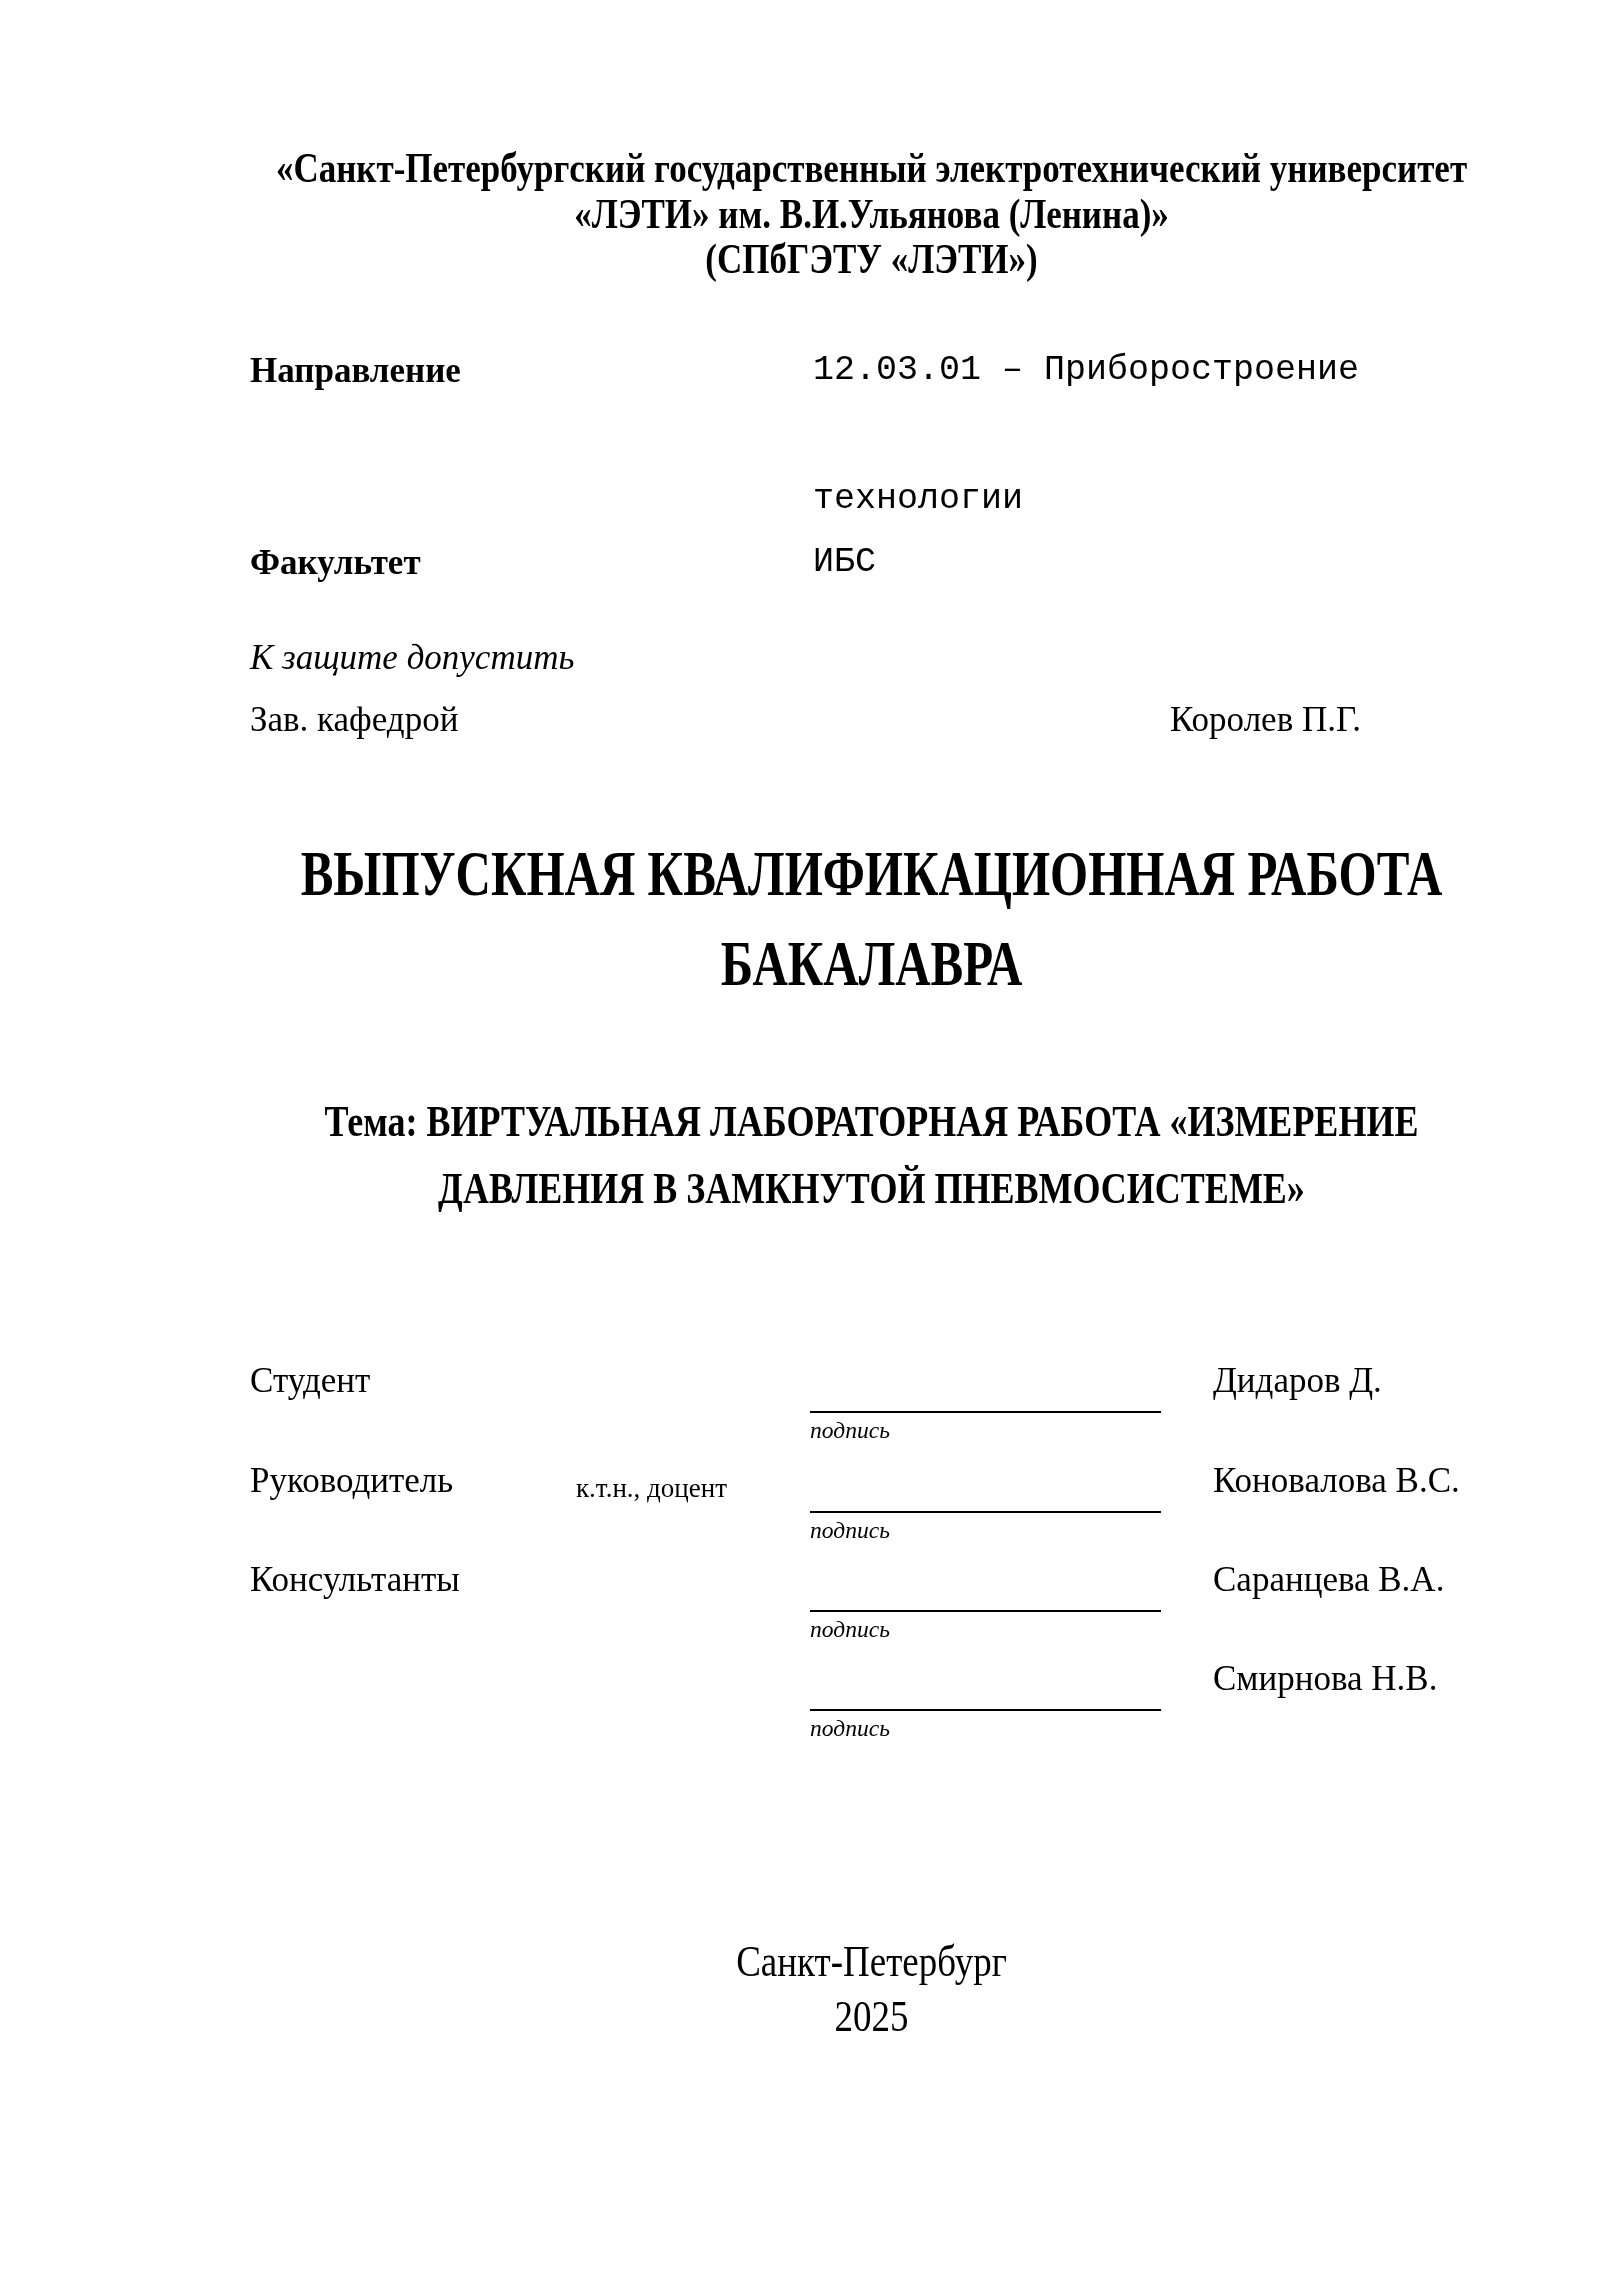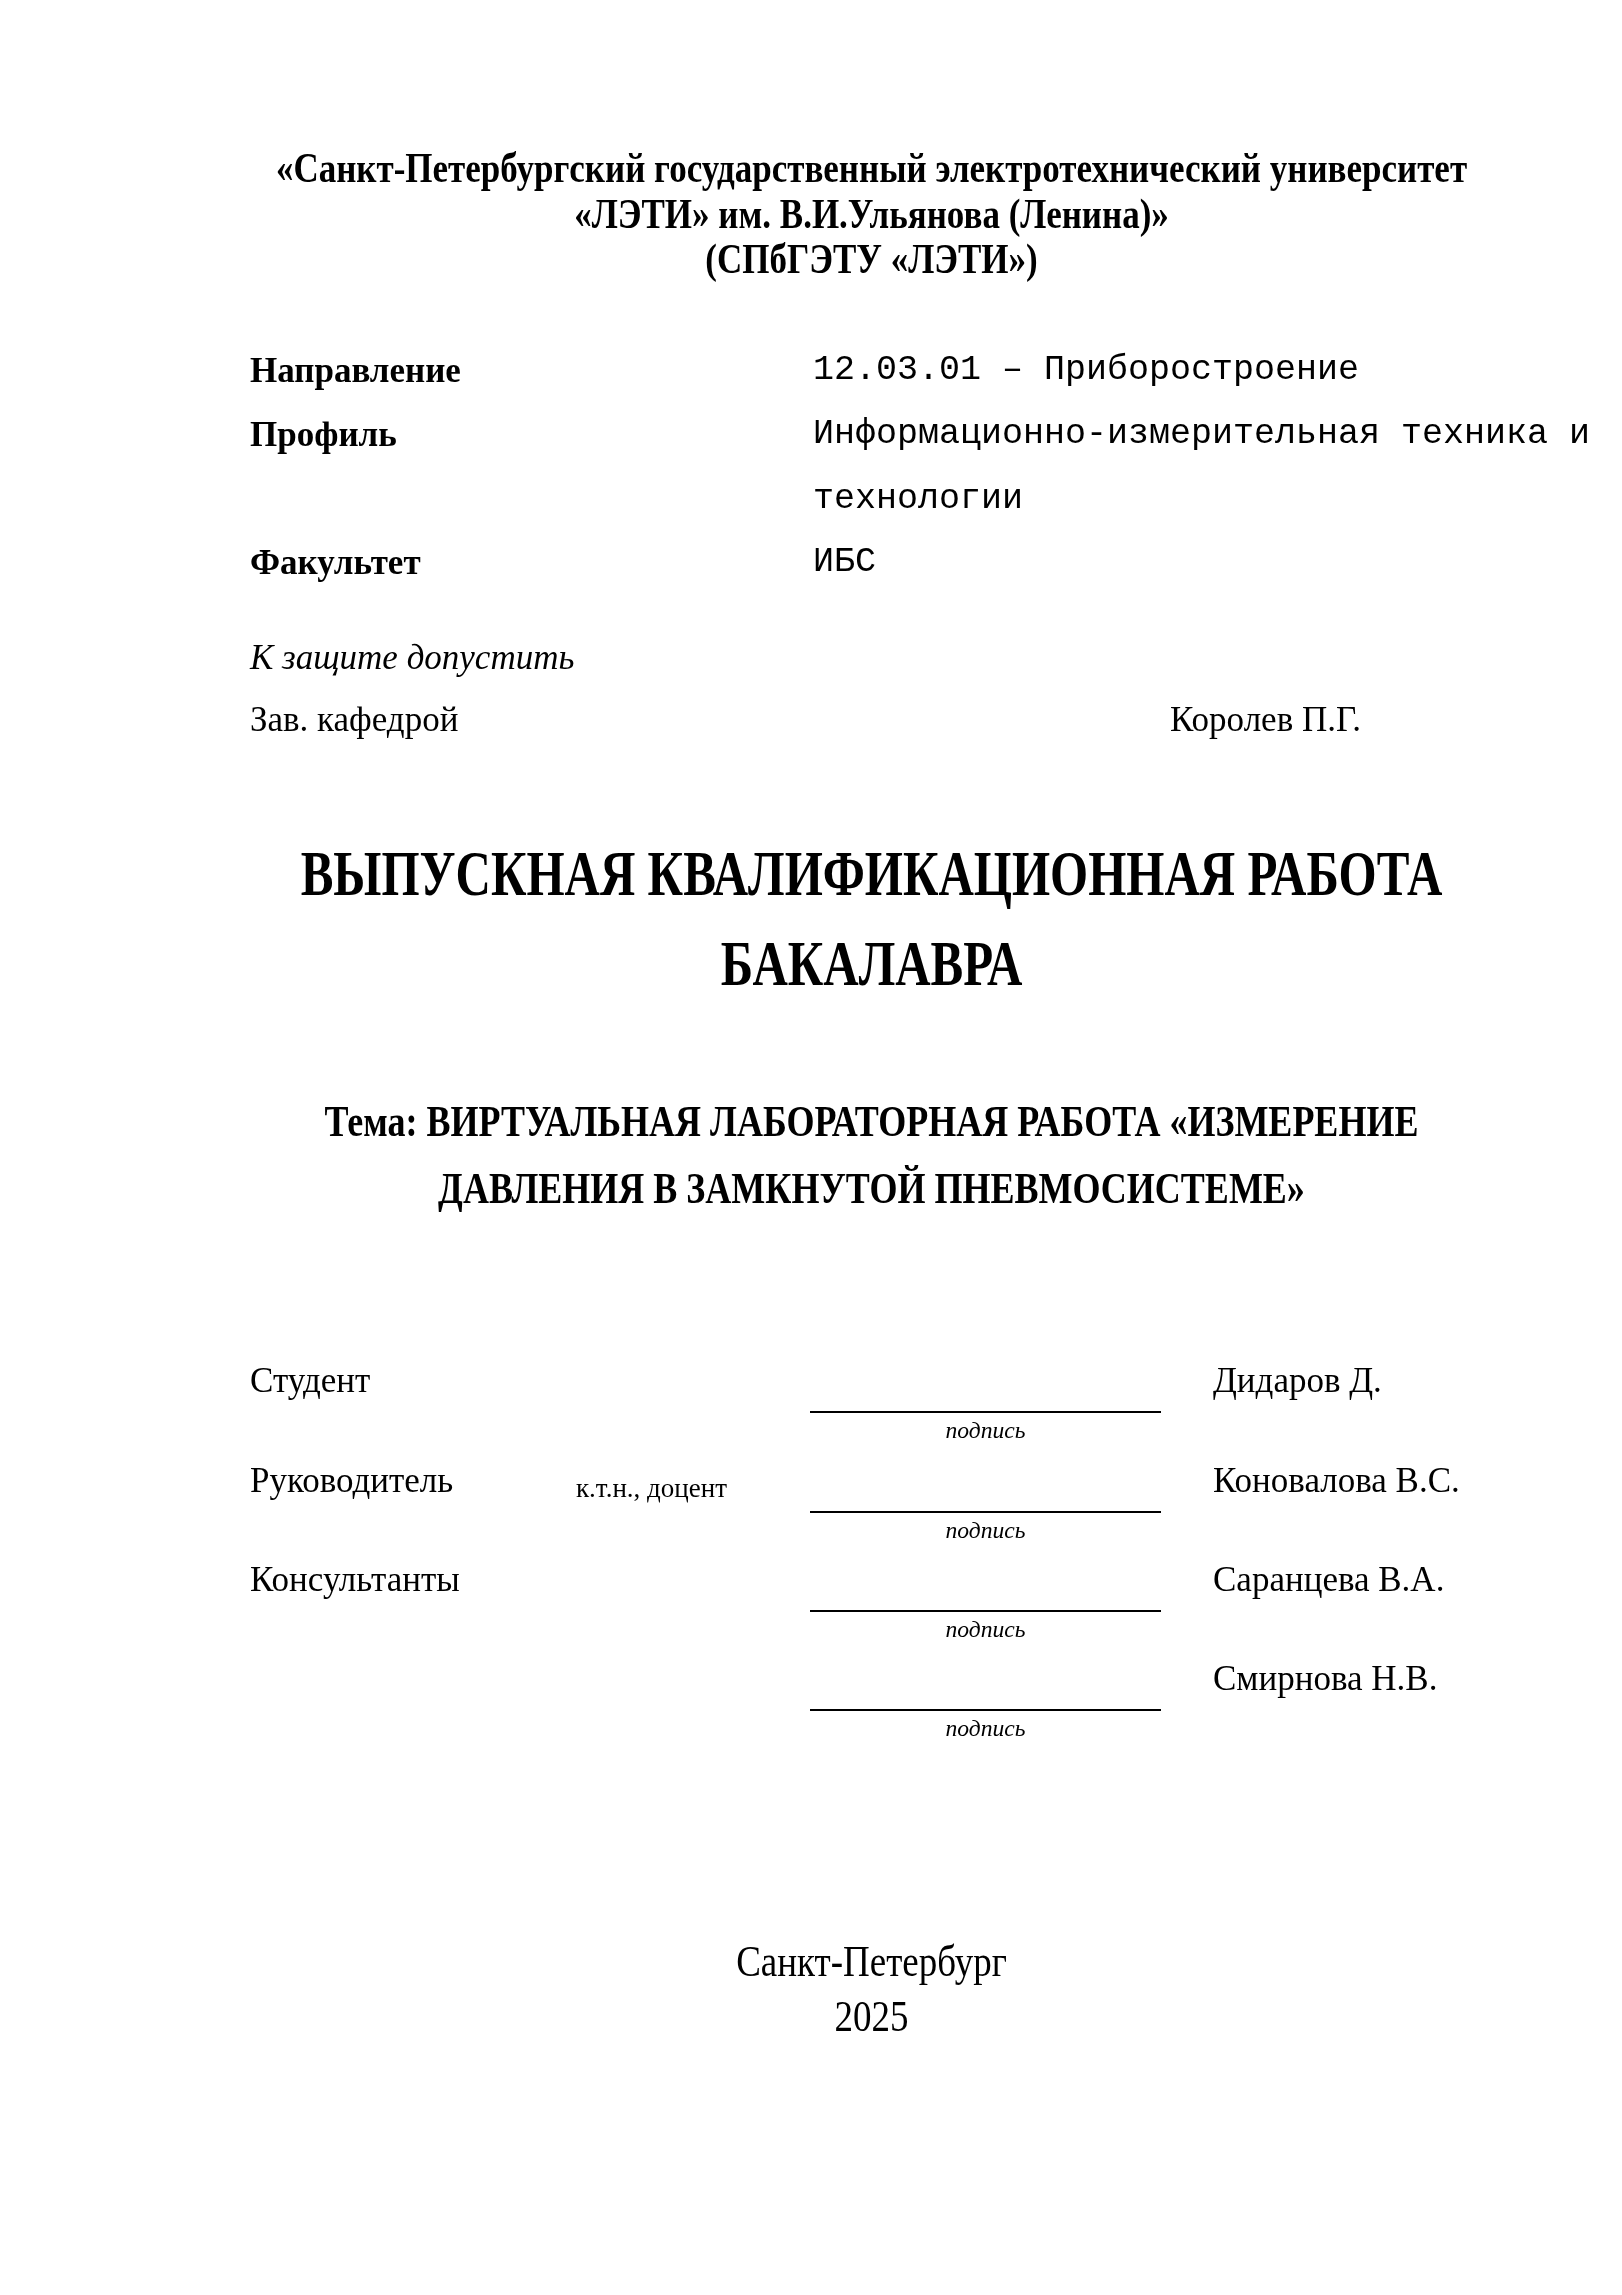--- a/index.html
+++ b/index.html
@@ -75,21 +75,20 @@
     font-size: 27px; white-space: nowrap;
   }
   .sig-line {
     position: absolute; left: 560px; top: 51px;
     width: 351px; height: 0;
     border-bottom: 2.4px solid #000000;
   }
   .sig-caption {
     position: absolute; left: 560px; top: 57px;
     width: 351px;
-    text-align: center;
     font-style: italic;
     font-size: 23.6px;
     line-height: 27px;
   }
   .sig-name { position: absolute; left: 963px; top: 0; white-space: nowrap; }
 
   .footer-city, .footer-year {
     font-size: 37px;
     line-height: 41px;
     transform: scaleY(1.2);
@@ -105,24 +104,20 @@
     <div>«Санкт-Петербургский государственный электротехнический университет</div>
     <div>«ЛЭТИ» им. В.И.Ульянова (Ленина)»</div>
     <div>(СПбГЭТУ «ЛЭТИ»)</div>
   </div>
 
   <div class="band field-row" style="top:322px">
     <span class="field-label">Направление</span>
     <span class="field-value">12.03.01 – Приборостроение</span>
   </div>
 
-  <div class="band field-row" style="top:386px">
-    <span class="field-label">Профиль</span>
-    <span class="field-value">Информационно-измерительная техника и</span>
-  </div>
 
   <div class="band field-row" style="top:451px">
     <span class="field-value">технологии</span>
   </div>
 
   <div class="band field-row" style="top:514px">
     <span class="field-label">Факультет</span>
     <span class="field-value">ИБС</span>
   </div>
 

